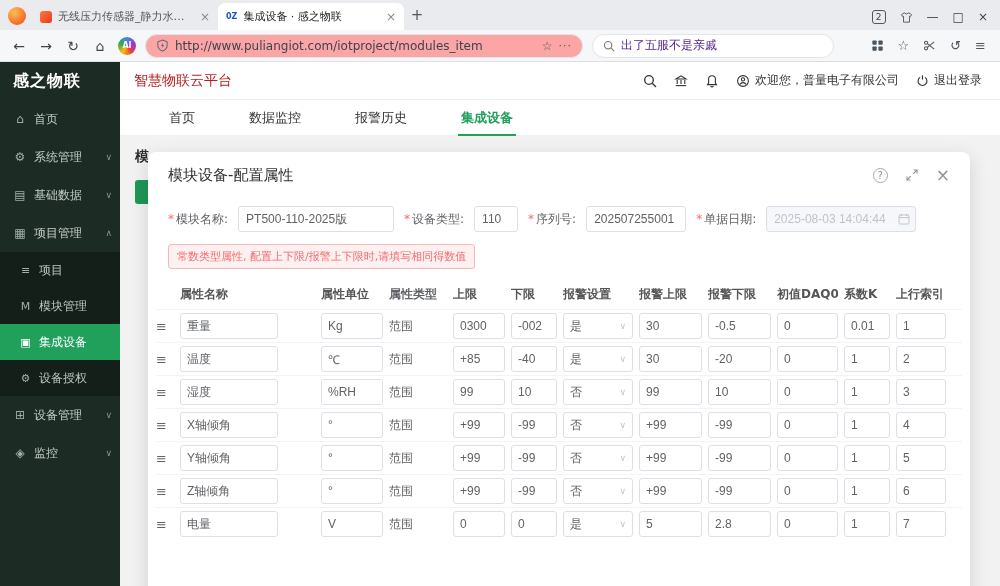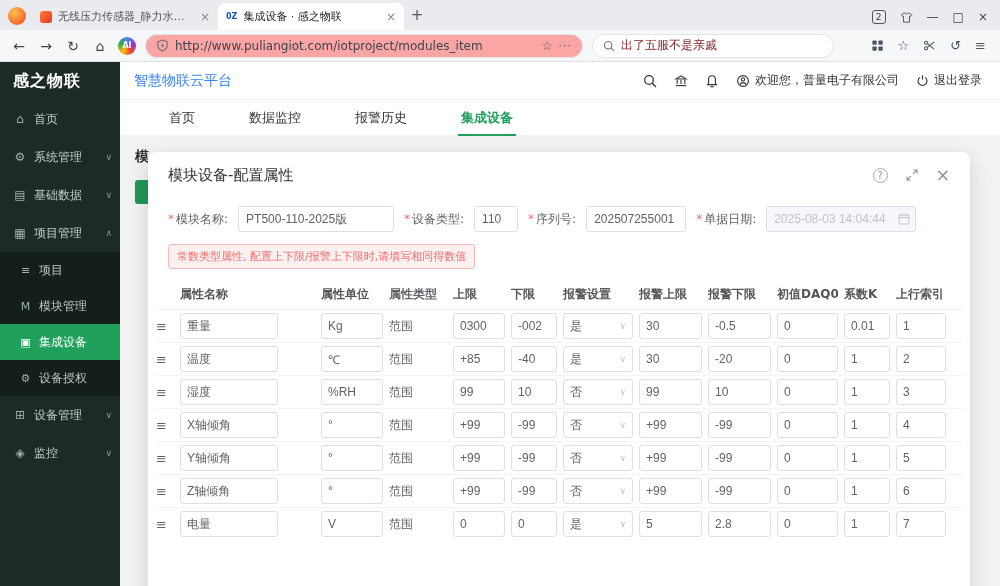--- a/index.html
+++ b/index.html
@@ -28,40 +28,40 @@
   .ai-icon { width:18px; height:18px; border-radius:50%; flex:none; color:#fff; font-size:8px; font-weight:bold;
     display:flex; align-items:center; justify-content:center;
     background:conic-gradient(#4285f4,#9b34d8,#ea4335,#fbbc05,#34a853,#4285f4); }
   .url-box { width:438px; height:24px; background:#fca5a5; border:1px solid #e2e4e7; border-radius:12px;
     display:flex; align-items:center; gap:6px; padding:0 10px; flex:none; }
   .url-text { flex:1; font-size:12px; color:#3d4450; overflow:hidden; white-space:nowrap; }
   .url-star { color:#555; font-size:12px; }
   .url-more { color:#555; font-size:11px; letter-spacing:1px; }
   .search-box { width:242px; height:24px; background:#fff; border:1px solid #e2e4e7; border-radius:12px;
     display:flex; align-items:center; gap:6px; padding:0 10px; flex:none; }
-  .search-text { color:#7f1d1d; font-size:12px; overflow:hidden; white-space:nowrap; }
+  .search-text { color:#4c1d95; font-size:12px; overflow:hidden; white-space:nowrap; }
   .toolbar-icons { margin-left:auto; display:flex; align-items:center; gap:14px; padding-right:4px; color:#4a5560; }
   .t-glyph { font-size:13px; color:#4a5560; }
 
   
   .app { display:flex; height:524px; }
   .sidebar { width:120px; background:#1d2b25; color:#c3cdc7; flex:none; display:flex; flex-direction:column; }
   .side-logo { height:38px; line-height:38px; padding-left:13px; font-size:16px; font-weight:bold; color:#fff; letter-spacing:1px; }
   .m-item { height:38px; display:flex; align-items:center; gap:7px; padding:0 8px 0 13px; font-size:12px; cursor:pointer; }
   .m-item .mi { width:14px; text-align:center; font-size:12px; color:#9fb0a7; flex:none; }
   .m-item .chev { margin-left:auto; font-size:9px; color:#8a968f; }
   .submenu { background:#141f1a; }
   .sm-item { height:36px; display:flex; align-items:center; gap:7px; padding-left:19px; font-size:12px; color:#b9c6bf; cursor:pointer; }
   .sm-item .mi { width:13px; text-align:center; font-size:11px; color:#9fb0a7; flex:none; }
   .sm-item.active { background:#21a05c; color:#fff; }
   .sm-item.active .mi { color:#fff; }
 
   .main { flex:1; display:flex; flex-direction:column; background:#fff; min-width:0; }
   .page-header { height:38px; display:flex; align-items:center; padding:0 18px 0 14px; border-bottom:1px solid #f1f1f1; }
-  .page-title { font-size:14px; color:#3b82f6; }
+  .page-title { font-size:14px; color:#b91c1c; }
   .ph-right { margin-left:auto; display:flex; align-items:center; gap:17px; font-size:12px; color:#333; }
   .ph-group { display:flex; align-items:center; gap:5px; cursor:pointer; }
   .nav-tabs { height:36px; display:flex; align-items:center; padding-left:22px; border-bottom:1px solid #f1f1f1; }
   .ntab { padding:0 27px; line-height:36px; height:36px; font-size:13px; color:#333; position:relative; cursor:pointer; }
   .ntab.active { color:#21a05c; font-weight:bold; }
   .ntab.active::after { content:""; position:absolute; left:24px; right:24px; bottom:0; height:2px; background:#21a05c; }
 
   .work { position:relative; flex:1; overflow:hidden; background:#fff; }
   .frag-title { position:absolute; left:15px; top:12px; font-size:14px; font-weight:bold; color:#303133; }
   .frag-btn { position:absolute; left:15px; top:44px; width:13px; height:24px; background:#21a05c; border-radius:3px 0 0 3px; }

